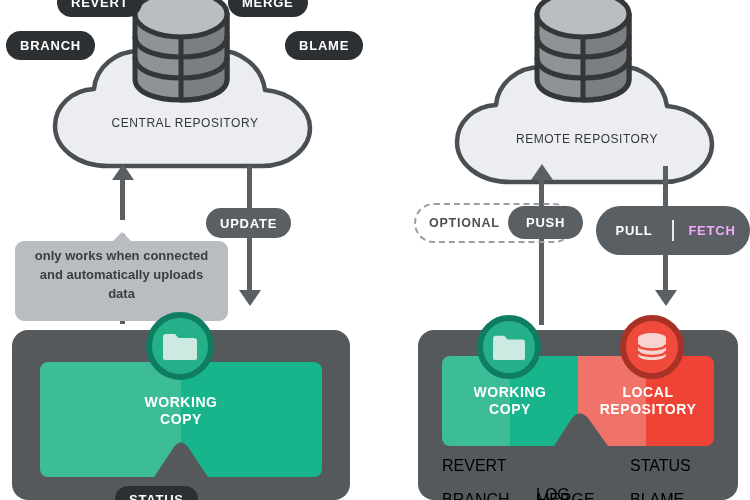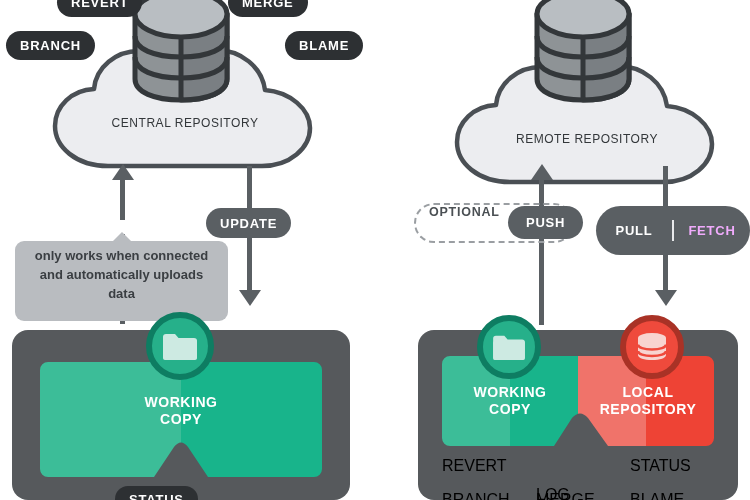--- a/index.html
+++ b/index.html
@@ -68,21 +68,21 @@
     border-left:10px solid transparent;
     border-right:10px solid transparent;
     border-bottom:10px solid #b9bcc0;
   }
 
   
   .optional-box {
     position:absolute;
     border:2px dashed #9a9ea2;
     border-radius:999px;
-    display:flex; 
+    display:flex; align-items:center;
   }
   .optional-label {
     color:#4b5054;
     font-weight:bold;
     font-size:12.5px;
     letter-spacing:0.06em;
     margin-left:13px;
   }
 
   

